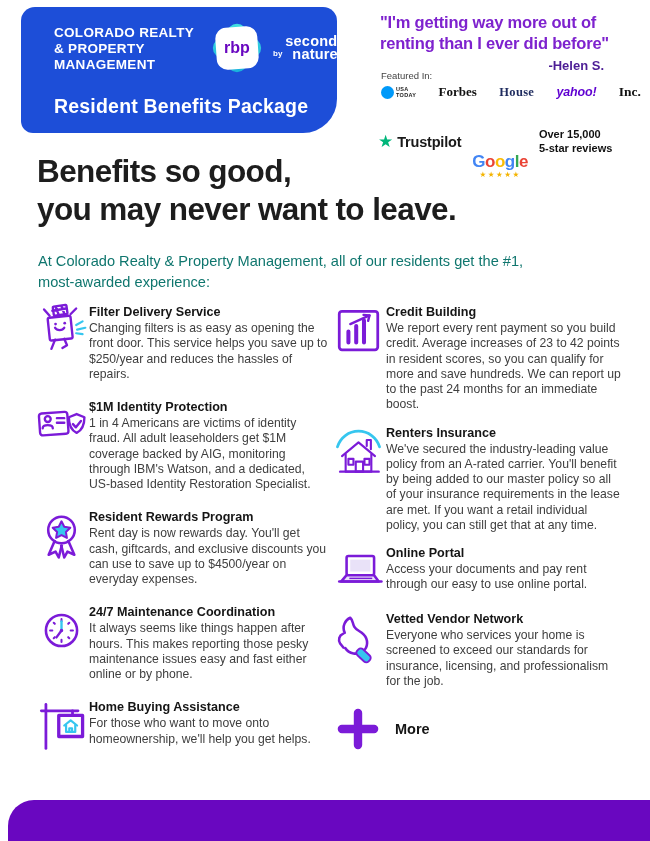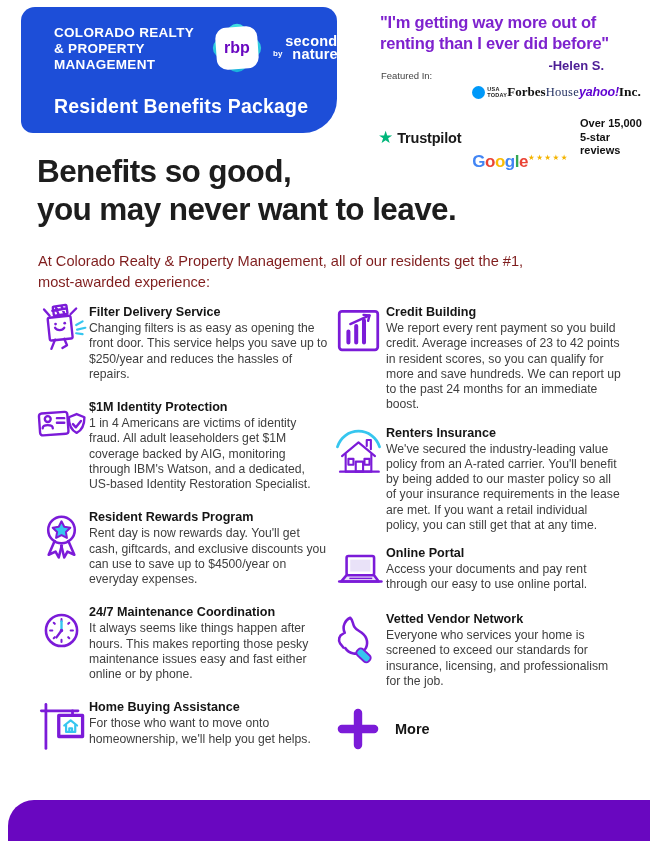--- a/index.html
+++ b/index.html
@@ -25,41 +25,41 @@
   .sn-by { font-size:8px; font-weight:bold; margin-top:14px; }
   .sn-name { font-size:14.5px; font-weight:bold; line-height:.88; letter-spacing:.2px; }
   .sn-name div:last-child { padding-left:7px; }
   
   .quote-block { position:absolute; left:380px; top:12px; width:264px; }
   .quote { color:#7E22CE; font-weight:bold; font-size:16.5px; line-height:1.3; letter-spacing:-0.2px; }
   .attribution { color:#4c1d95; font-weight:bold; font-size:13px; text-align:right; margin-top:3px; padding-right:40px; }
   
   .featured-label { position:absolute; left:381px; top:70px; font-size:9.5px; color:#444; }
   .featured-row { position:absolute; left:381px; top:81px; width:260px; height:22px;
-    display:flex; align-items:center; justify-content:flex-end; }
+    display:flex; align-items:center; justify-content:space-between; }
   .usatoday { display:flex; align-items:center; gap:2px; }
   .usat-circle { width:13px; height:13px; border-radius:50%; background:#0099F9; }
   .usat-text { font-size:5.5px; font-weight:bold; color:#1a1a1a; line-height:1.1; letter-spacing:.3px; }
   .forbes { font-family:"Liberation Serif", serif; font-weight:bold; font-size:13px; color:#111; }
-  .housebeautiful { font-family:"Liberation Serif", serif; font-weight:normal; font-size:12.5px; color:#1E2B5E; letter-spacing:.3px; }
+  .housebeautiful { font-family:"Liberation Serif", serif; font-weight:bold; font-size:12.5px; color:#1E2B5E; letter-spacing:.3px; }
   .yahoo { font-weight:bold; font-size:12.5px; color:#5F01D1; font-style:italic; letter-spacing:-0.2px; }
   .inc { font-family:"Liberation Serif", serif; font-weight:bold; font-size:13.5px; color:#111; }
   
   .reviews-row { position:absolute; left:378px; top:105px; width:266px; display:flex; align-items:center; gap:11px; }
   .trustpilot { display:flex; align-items:center; gap:4px; }
   .tp-star { color:#00B67A; font-size:17px; line-height:1; }
   .tp-text { font-size:14.5px; font-weight:bold; color:#191919; letter-spacing:-0.2px; }
-  .google { display:flex; flex-direction:row; align-items:flex-start; line-height:1;margin-top:48px; }
+  .google { display:flex; flex-direction:column; align-items:center; line-height:1;margin-top:48px; }
   .g-word { font-size:17px; font-weight:bold; letter-spacing:-0.5px; }
   .g-blue{color:#4285F4;} .g-red{color:#EA4335;} .g-yellow{color:#FBBC05;} .g-green{color:#34A853;}
   .g-stars { color:#F4B400; font-size:7.5px; letter-spacing:1.5px; margin-top:1px; }
   .review-summary { font-size:11px; font-weight:bold; color:#111; line-height:1.25; }
   
   .headline { position:absolute; left:37px; top:152px; font-size:31.5px; font-weight:bold; color:#1d1d1d; line-height:1.22; letter-spacing:-0.6px; }
-  .intro { position:absolute; left:38px; top:251px; font-size:14.6px; color:#7f1d1d; line-height:1.42; }
+  .intro { position:absolute; left:38px; top:251px; font-size:14.6px; color:#0f766e; line-height:1.42; }
   
   .col { position:absolute; display:flex; flex-direction:column; }
   .col-left { left:34px; top:303px; width:294px; gap:16px; }
   .col-right { left:331px; top:303px; width:292px; gap:11px; }
   .b-item { display:flex; }
   .b-icon { width:55px; height:55px; flex:0 0 55px; }
   .b-icon svg { width:100%; height:100%; }
   .b-text { flex:1; padding-top:2px; }
   .b-title { font-size:12.6px; font-weight:bold; color:#151515; margin-bottom:2px; }
   .b-body { font-size:12.2px; color:#3E3E3E; line-height:1.25; }

